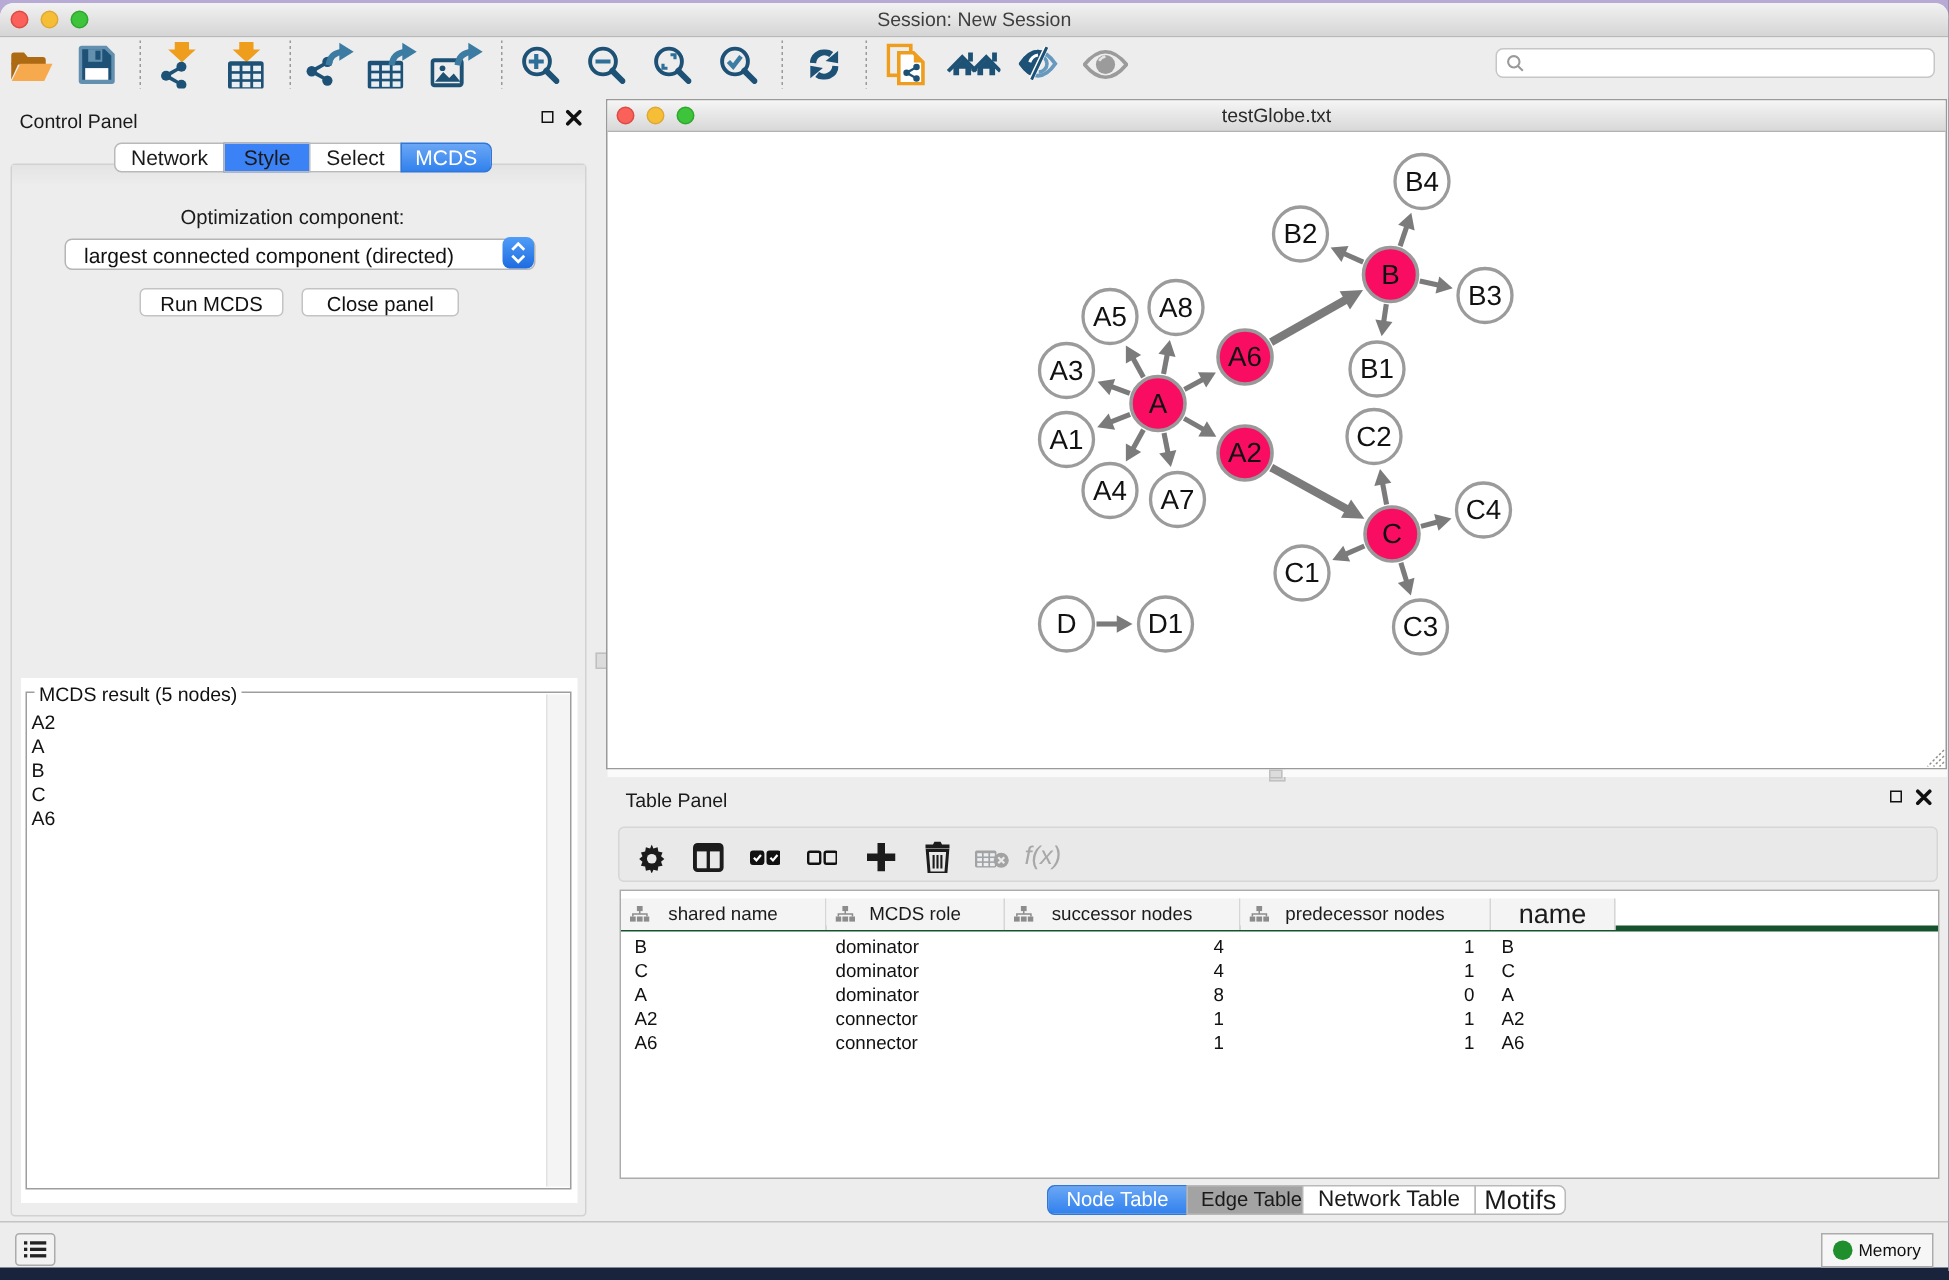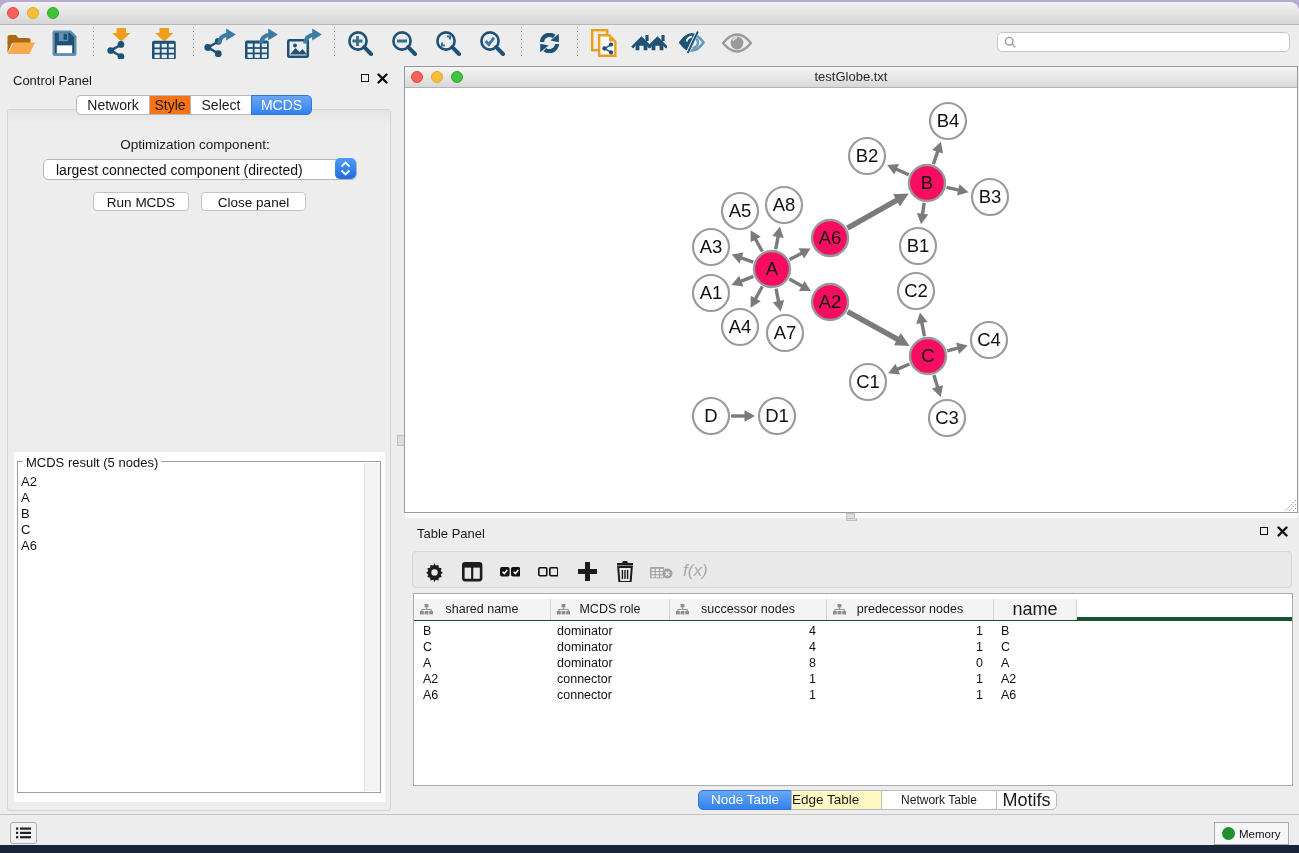--- a/index.html
+++ b/index.html
@@ -8,20 +8,21 @@
        background:#ededed; border-radius:9px 9px 0 0; overflow:hidden; }
 .abs { position:absolute; }
 </style></head><body>
 <div id="purple"></div>
 <div id="win">
 
   <div class="abs" style="left:0;top:0;width:1299px;height:22px;background:linear-gradient(#f2f2f2,#d5d5d5);border-bottom:1px solid #b8b8b8;border-radius:9px 9px 0 0"></div>
   <div style="position:absolute;left:7px;top:5px;width:12px;height:12px;border-radius:50%;background:#f9615a;border:1px solid #dd4a43;box-sizing:border-box"></div>
     <div style="position:absolute;left:27px;top:5px;width:12px;height:12px;border-radius:50%;background:#f6be37;border:1px solid #dda935;box-sizing:border-box"></div>
     <div style="position:absolute;left:47px;top:5px;width:12px;height:12px;border-radius:50%;background:#3dc43b;border:1px solid #2fa62e;box-sizing:border-box"></div>
+  <div class="abs" style="left:0;top:3px;width:1299px;text-align:center;font-size:13px;color:#3e3e3e">Session: New Session</div>
 
   <div class="abs" style="left:0;top:23px;width:1299px;height:40px;background:#ededed"></div>
   <svg style="position:absolute;left:7px;top:30px" width="29" height="24" viewBox="0 0 29 24">
       <path d="M0.5 5 Q0.5 3 2.5 3 h6.5 l2.5 3 h10 q2 0 2 2 v3 H0.5 Z" fill="#ad6a12"></path>
       <path d="M0.5 21 V10 h5 Z" fill="#ad6a12"></path>
       <path d="M6.5 10.5 h21.5 l-5.5 11.5 H0.8 Z" fill="#f7aa4d"></path>
     </svg>
     <svg style="position:absolute;left:52px;top:28px" width="25" height="27" viewBox="0 0 25 27">
       <path d="M0.5 2.5 Q0.5 .5 2.5 .5 h16.5 l5.5 5.5 v18 q0 2 -2 2 h-20 q-2 0 -2 -2 Z" fill="#6290ae"></path>
       <path d="M2.8 2.8 h15 l4.4 4.4 v16 h-19.4 Z" fill="#1d5175"></path>
@@ -177,21 +178,21 @@
 
   <div class="abs" style="left:13px;top:71px;font-size:13px;color:#1a1a1a">Control Panel</div>
   <div class="abs" style="left:361px;top:72px;width:8px;height:8px;border:1.5px solid #111;box-sizing:border-box"></div>
   <svg class="abs" style="left:377px;top:71px" width="11" height="11" viewBox="0 0 11 11">
       <path d="M1.5 1.5 L9.5 9.5 M9.5 1.5 L1.5 9.5" stroke="#111" stroke-width="2.4" stroke-linecap="round"></path>
     </svg>
   <div class="abs" style="left:7px;top:107px;width:384px;height:702px;border:1px solid #d2d2d2;border-radius:3px;box-sizing:border-box"></div>
   <div class="abs" style="left:8px;top:108px;width:382px;height:14px;background:linear-gradient(#e4e4e4,#ededed)"></div>
   <div style="position:absolute;left:76px;top:93px;height:20px;display:flex">
       <div style="width:74px;background:#fff;color:#1a1a1a;border:1px solid #b9b9b9;border-radius:5px 0 0 5px;box-sizing:border-box;text-align:center;line-height:18px;font-size:14px">Network</div>
-      <div style="width:42px;background:#f97316;color:#1a1a1a;border:1px solid #b9b9b9;margin-left:-1px;box-sizing:border-box;text-align:center;line-height:18px;font-size:14px">Style</div>
+      <div style="width:58px;background:#3b82f6;color:#1a1a1a;border:1px solid #b9b9b9;margin-left:-1px;box-sizing:border-box;text-align:center;line-height:18px;font-size:14px">Style</div>
       <div style="width:62px;background:#fff;color:#1a1a1a;border:1px solid #b9b9b9;margin-left:-1px;box-sizing:border-box;text-align:center;line-height:18px;font-size:14px">Select</div>
       <div style="width:61px;background:linear-gradient(#6aa7f5,#3181ee);color:#fff;border:1px solid #2f77d8;border-radius:0 5px 5px 0;margin-left:-1px;box-sizing:border-box;text-align:center;line-height:18px;font-size:14px">MCDS</div>
     </div>
 
   <div class="abs" style="left:0;top:135px;width:390px;text-align:center;font-size:13.5px;color:#1a1a1a">Optimization component:</div>
 
   <div class="abs" style="left:43px;top:157px;width:312px;height:19px;background:#fff;border:1px solid #b5b5b5;border-radius:5px"></div>
   <div class="abs" style="left:335px;top:156px;width:21px;height:21px;background:linear-gradient(#4f9df7,#1e6be1);border-radius:5px"></div>
   <svg class="abs" style="left:339px;top:159px" width="13" height="15" viewBox="0 0 13 15">
       <path d="M2.5 5.5 L6.5 1.5 L10.5 5.5" stroke="#fff" stroke-width="1.8" fill="none"></path>
@@ -425,22 +426,22 @@
       <div style="position:absolute;left:423px;top:48px;width:146px;text-align:right;font-size:12.5px;color:#111">1</div>
       <div style="position:absolute;left:587px;top:48px;font-size:12.5px;color:#111">A2</div>
       <div style="position:absolute;left:9px;top:64px;font-size:12.5px;color:#111">A6</div>
       <div style="position:absolute;left:143px;top:64px;font-size:12.5px;color:#111">connector</div>
       <div style="position:absolute;left:256px;top:64px;width:146px;text-align:right;font-size:12.5px;color:#111">1</div>
       <div style="position:absolute;left:423px;top:64px;width:146px;text-align:right;font-size:12.5px;color:#111">1</div>
       <div style="position:absolute;left:587px;top:64px;font-size:12.5px;color:#111">A6</div>
     </div>
   <div style="position:absolute;left:698px;top:788px;height:20px;display:flex">
       <div style="width:94px;background:linear-gradient(#6aa7f5,#3181ee);color:#fff;border:1px solid #2f77d8;border-radius:5px 0 0 5px;box-sizing:border-box;text-align:center;line-height:18px;font-size:13.5px">Node Table</div>
-      <div style="width:91px;background:#fef9c3;color:#1a1a1a;border:1px solid #b9b9b9;margin-left:-1px;box-sizing:border-box;text-align:left;line-height:18px;font-size:13.5px">Edge Table</div>
-      <div style="width:116px;background:#fff;color:#1a1a1a;border:1px solid #b9b9b9;margin-left:-1px;box-sizing:border-box;text-align:center;line-height:18px;font-size:12px">Network Table</div>
+      <div style="width:78px;background:#a3a3a3;color:#1a1a1a;border:1px solid #b9b9b9;margin-left:-1px;box-sizing:border-box;text-align:right;line-height:18px;font-size:13.5px">Edge Table</div>
+      <div style="width:116px;background:#fff;color:#1a1a1a;border:1px solid #b9b9b9;margin-left:-1px;box-sizing:border-box;text-align:center;line-height:18px;font-size:15px">Network Table</div>
       <div style="width:61px;background:#fff;color:#1a1a1a;border:1px solid #b9b9b9;border-radius:0 5px 5px 0;margin-left:-1px;box-sizing:border-box;text-align:center;line-height:18px;font-size:18px">Motifs</div>
     </div>
 
   <div class="abs" style="left:0;top:812px;width:1299px;height:1px;background:#c4c4c4"></div>
   <div class="abs" style="left:10px;top:820px;width:27px;height:22px;background:#f2f2f2;border:1px solid #ababab;border-radius:3px;box-sizing:border-box"></div>
   <svg class="abs" style="left:16px;top:825px" width="15" height="12" viewBox="0 0 15 12">
       <g fill="#222">
         <rect x="0" y="0.5" width="2.2" height="2.2"></rect>
         <rect x="0" y="4.8" width="2.2" height="2.2"></rect>
         <rect x="0" y="9.1" width="2.2" height="2.2"></rect>

